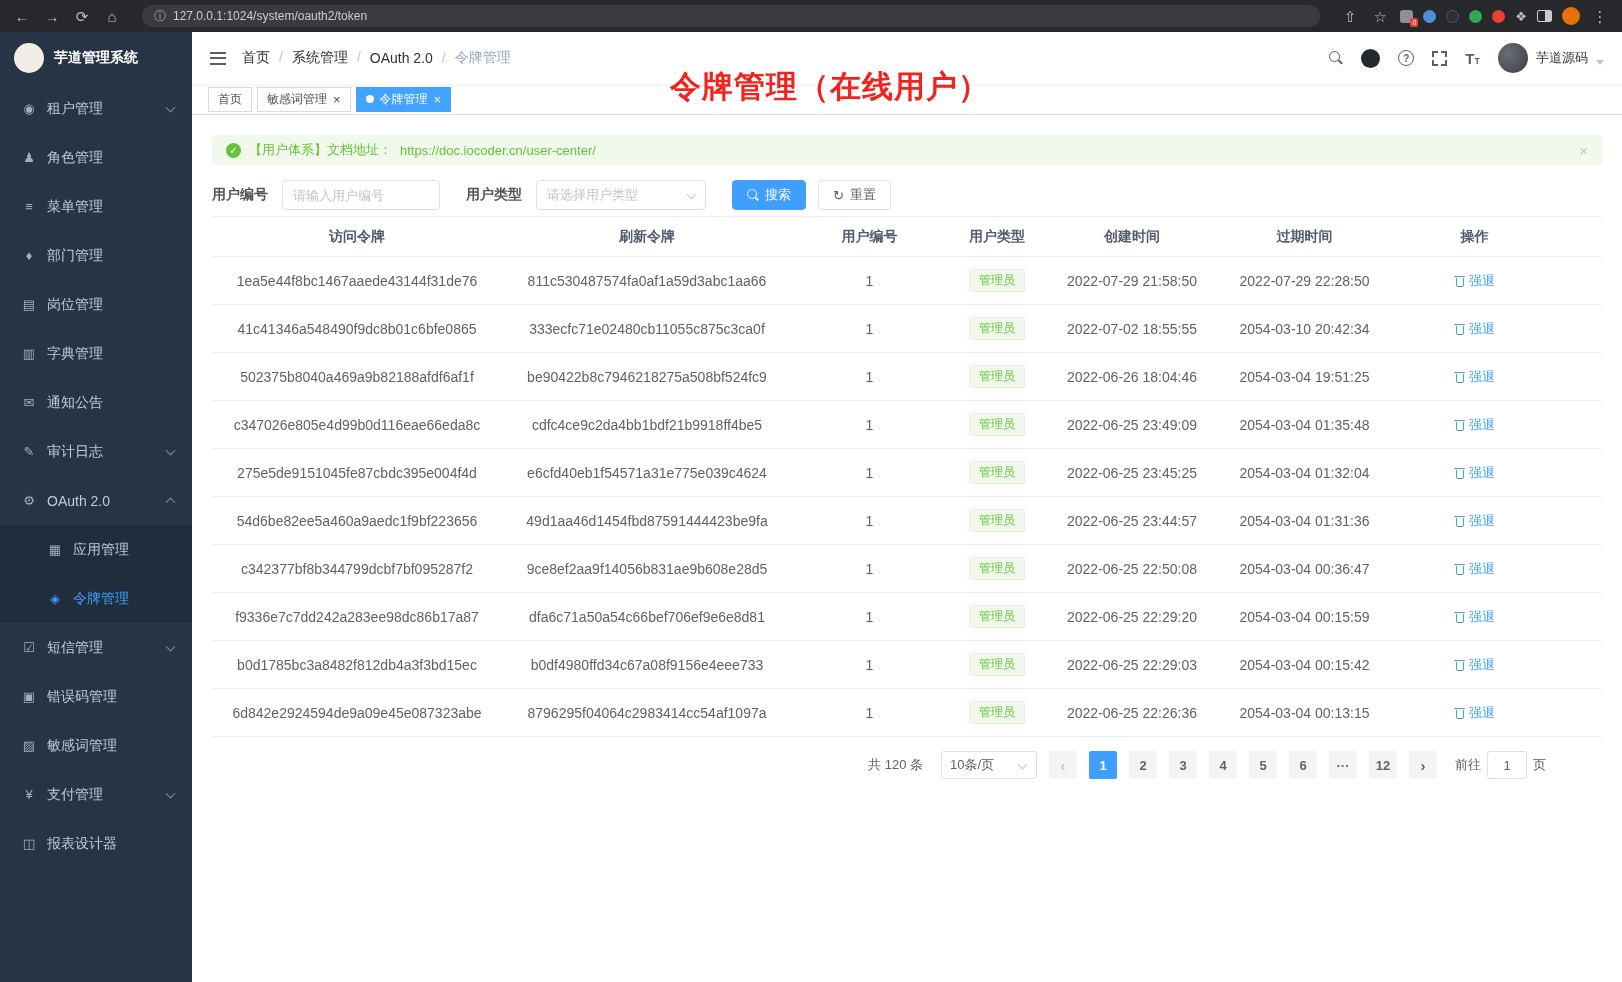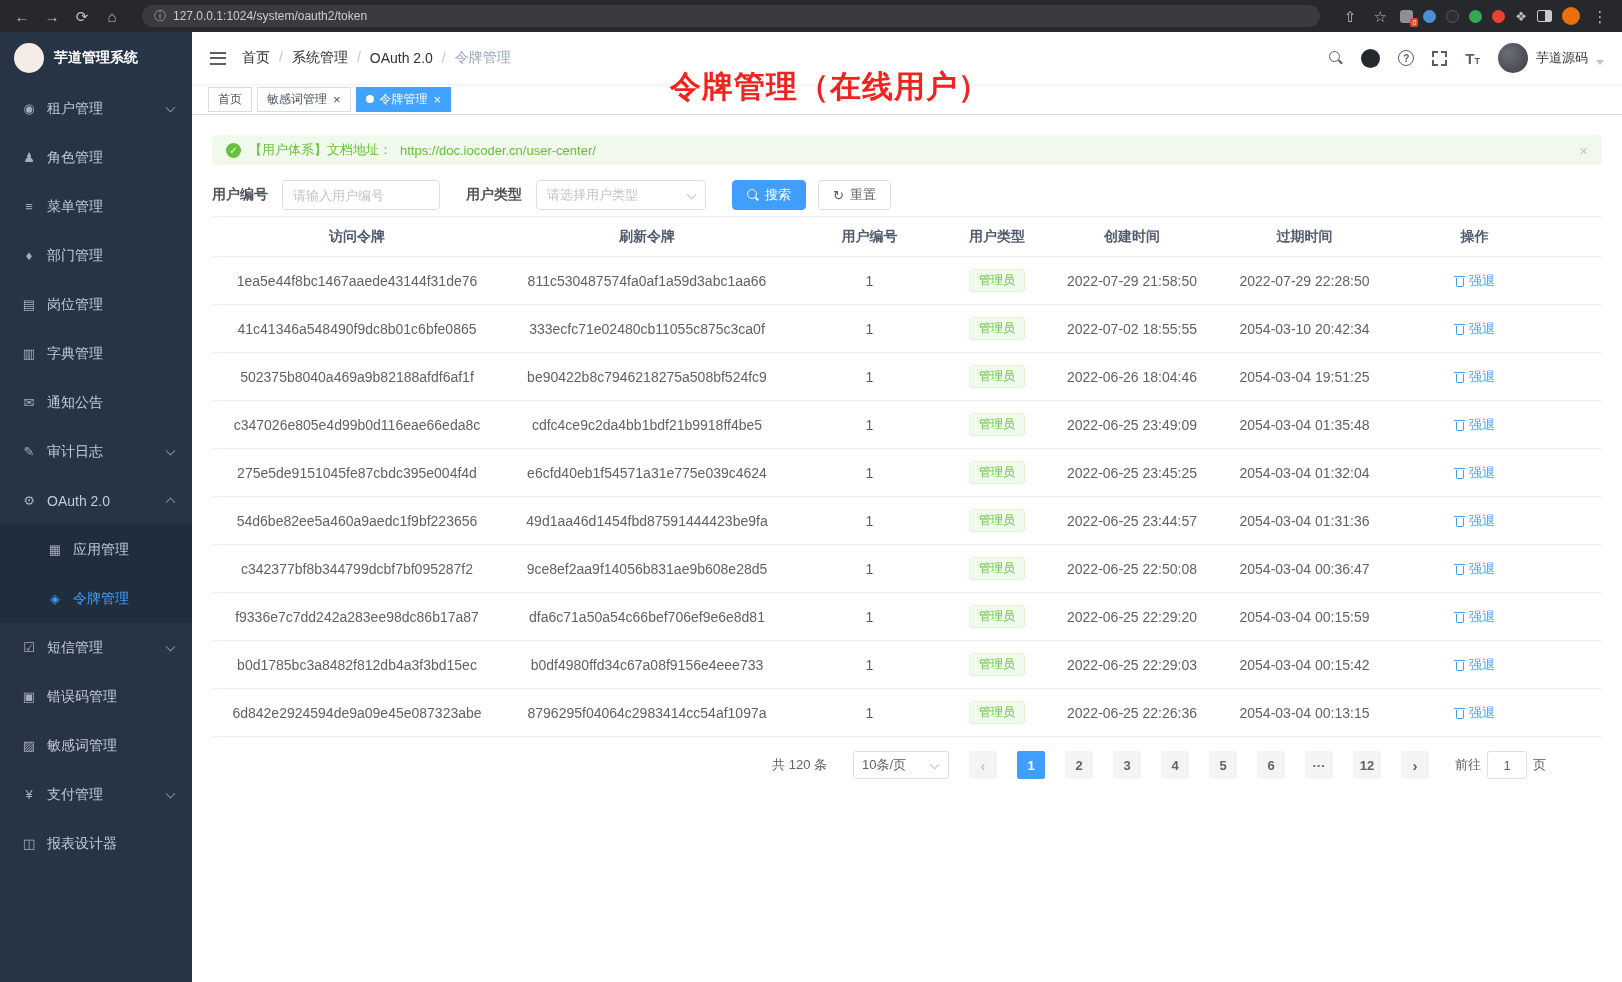--- a/index.html
+++ b/index.html
@@ -126,21 +126,21 @@
 .thead{height:40px;border-bottom:1px solid #ebeef5;color:#515a6e;font-weight:700;font-size:14px}
 .trow{height:48px;border-bottom:1px solid #ebeef5;color:#606266;font-size:14px}
 .th,.td{text-align:center;overflow:hidden;white-space:nowrap}
 .tag{display:inline-block;background:#f0f9eb;border:1px solid #e1f3d8;color:#67c23a;font-size:12px;padding:2px 9px;border-radius:3px;line-height:1.4}
 .op-link{color:#409eff;font-size:13px;cursor:pointer;display:inline-flex;align-items:center;gap:4px;text-decoration:none;justify-content:center}
 .del-ic{position:relative;width:11px;height:12px;display:inline-block}
 .del-ic::before{content:"";position:absolute;left:1.5px;right:1.5px;top:3.5px;bottom:0;border:1.2px solid currentColor;border-top:none;border-radius:0 0 2px 2px}
 .del-ic::after{content:"";position:absolute;left:0;right:0;top:1.5px;height:1.2px;background:currentColor}
 
 
-.pagination{display:flex;align-items:center;justify-content:flex-end;gap:20px;margin-top:14px;padding-right:56px;font-size:13px;color:#606266}
+.pagination{display:flex;align-items:center;justify-content:flex-end;gap:12px;margin-top:14px;padding-right:56px;font-size:13px;color:#606266}
 .pg-total{margin-right:6px;white-space:nowrap}
 .pg-size{width:96px;height:28px;border:1px solid #dcdfe6;border-radius:3px;display:flex;align-items:center;padding:0 22px 0 8px;position:relative;color:#606266;cursor:pointer;white-space:nowrap}
 .pg-size .sel-caret{top:9px}
 .pg{min-width:28px;height:28px;border:none;border-radius:2px;background:#f4f4f5;color:#606266;font-size:13px;font-weight:600;cursor:pointer;font-family:inherit;padding:0 4px}
 .pg.active{background:#409eff;color:#fff}
 .pg-prev{color:#c0c4cc;font-size:15px}
 .pg-next{font-size:15px}
 .pg-goto{display:flex;align-items:center;gap:6px;margin-left:6px;white-space:nowrap}
 .pg-goto-input{width:40px;height:28px;border:1px solid #dcdfe6;border-radius:3px;text-align:center;font-size:13px;color:#606266;outline:none;font-family:inherit}
 

